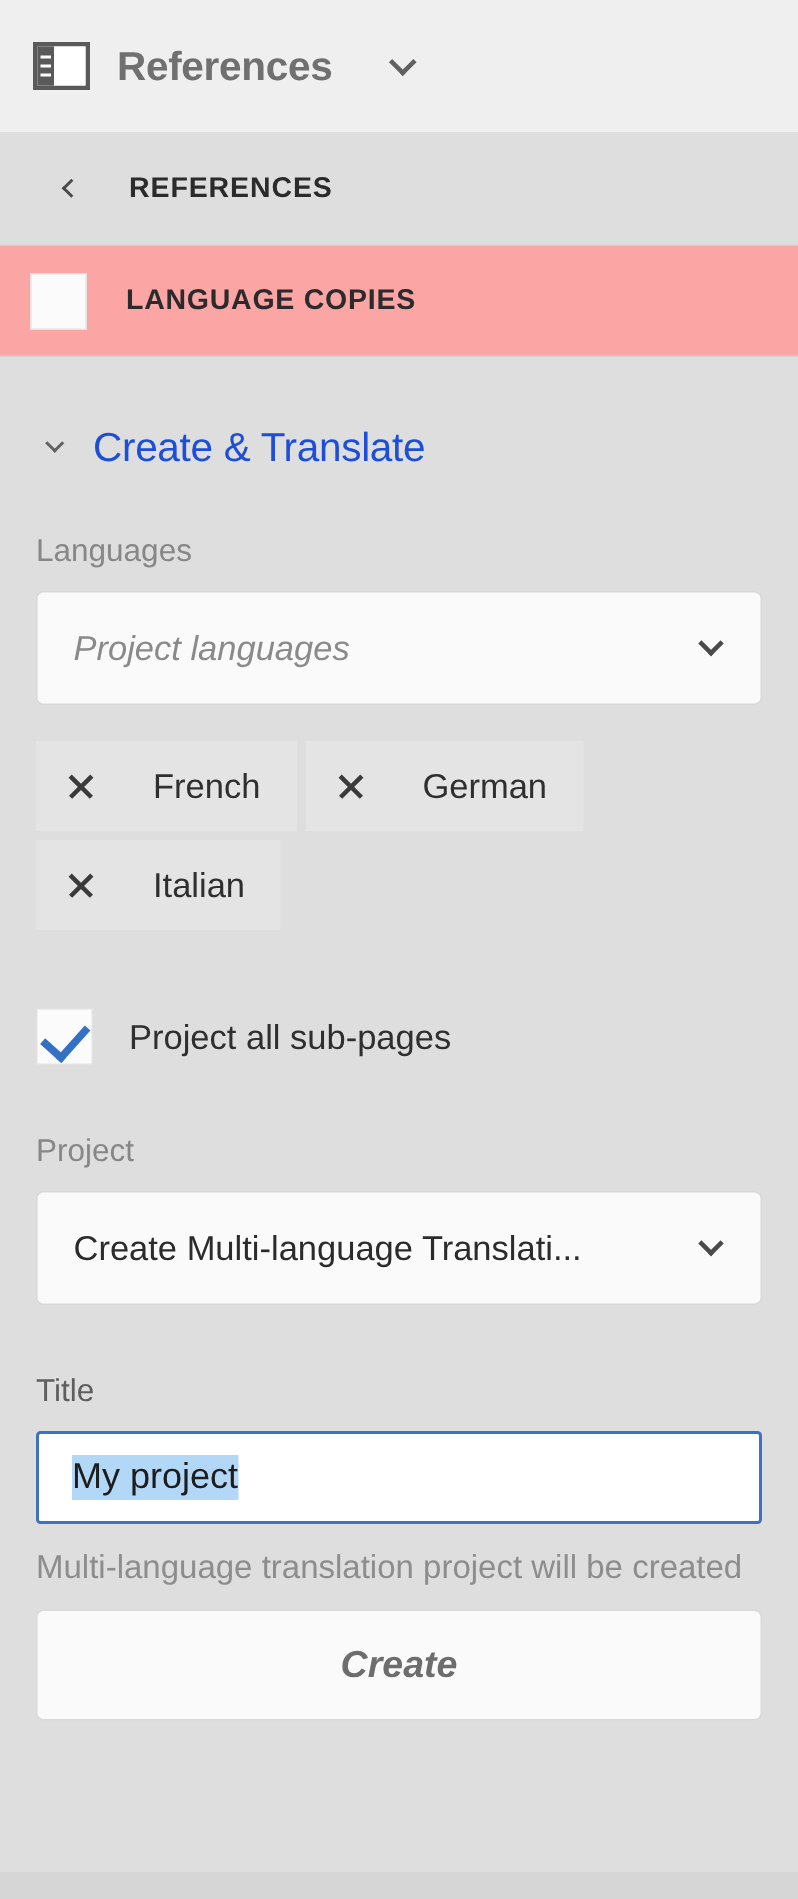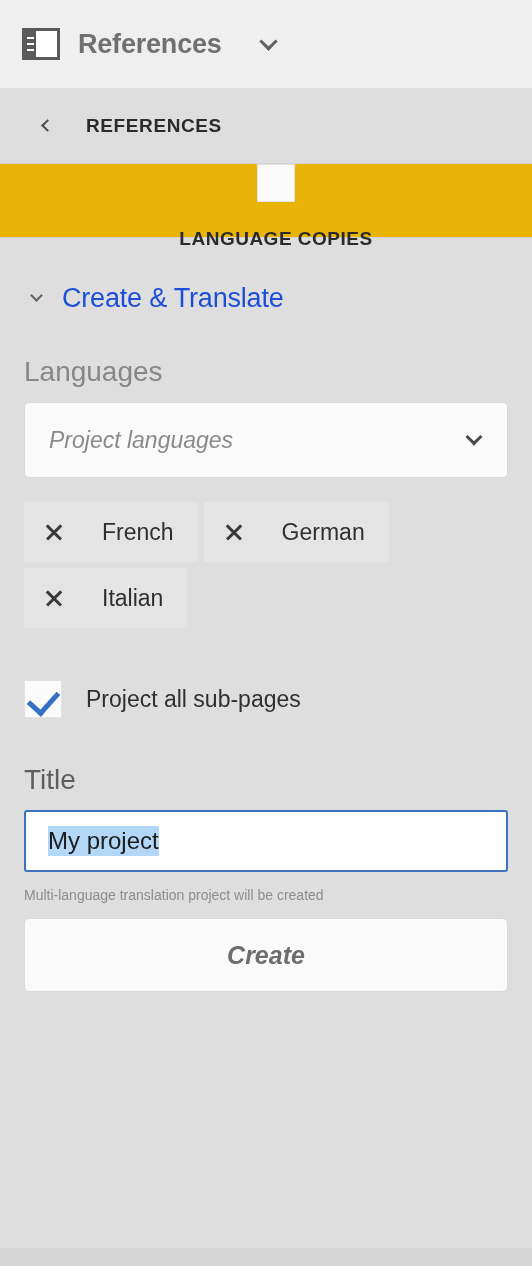--- a/index.html
+++ b/index.html
@@ -110,27 +110,26 @@
   .panel-bar-title {
     font-size: 19px;
     font-weight: bold;
     color: #2b2b2b;
     letter-spacing: 0.6px;
   }
 
   
   .section-head {
     height: 74px;
-    background: #eab308;
+    background: #fca5a5;
     display: flex;
     align-items: center;
     padding-left: 20px;
     gap: 26px;
     border-bottom: 1px solid #d2d2d2;
-    flex-direction: column;
   }
   .cbox {
     width: 38px; height: 38px;
     background: #fbfbfb;
     border: 1px solid #e2e2e2;
     flex: 0 0 auto;
     cursor: pointer;
     position: relative;
   }
   .section-head-title {
@@ -161,21 +160,21 @@
     color: #1d4ed8;
     letter-spacing: -0.2px;
   }
 
   
   .form {
     padding: 0 24px;
     margin-top: 38px;
   }
   .field-label {
-    font-size: 28px;
+    font-size: 21px;
     color: #878787;
     margin-bottom: 14px;
     display: block;
   }
   .field-label.dark { color: #5e5e5e; }
 
   .select-box {
     height: 76px;
     background: #fafafa;
     border: 1px solid #d8d8d8;
@@ -282,21 +281,21 @@
     cursor: text;
   }
   .text-input .val {
     font-size: 24px;
     color: #1d1d1d;
     background: #b3d7f7;
     padding: 1px 0;
   }
 
   .helper {
-    font-size: 14px;
+    font-size: 22px;
     color: #8d8d8d;
     line-height: 1.32;
     margin-top: 14px;
   }
 
   
   .btn {
     margin-top: 14px;
     height: 74px;
     background: #fafafa;
@@ -386,20 +385,29 @@
             <span class="tag-label">Italian</span>
           </div>
         </div>
       </div>
 
       <div class="check-row">
         <div class="cbox checked"></div>
         <span class="check-label">Project all sub-pages</span>
       </div>
 
+      <div class="group">
+        <span class="field-label">Project</span>
+        <div class="select-box">
+          <span class="select-value">Create Multi-language Translati...</span>
+          <span class="select-caret">
+            <span class="chev"></span>
+          </span>
+        </div>
+      </div>
 
       <div class="group">
         <span class="field-label dark">Title</span>
         <div class="text-input">
           <span class="val">My project</span>
         </div>
         <div class="helper">Multi-language translation project will be created</div>
       </div>
 
       <div class="btn">

